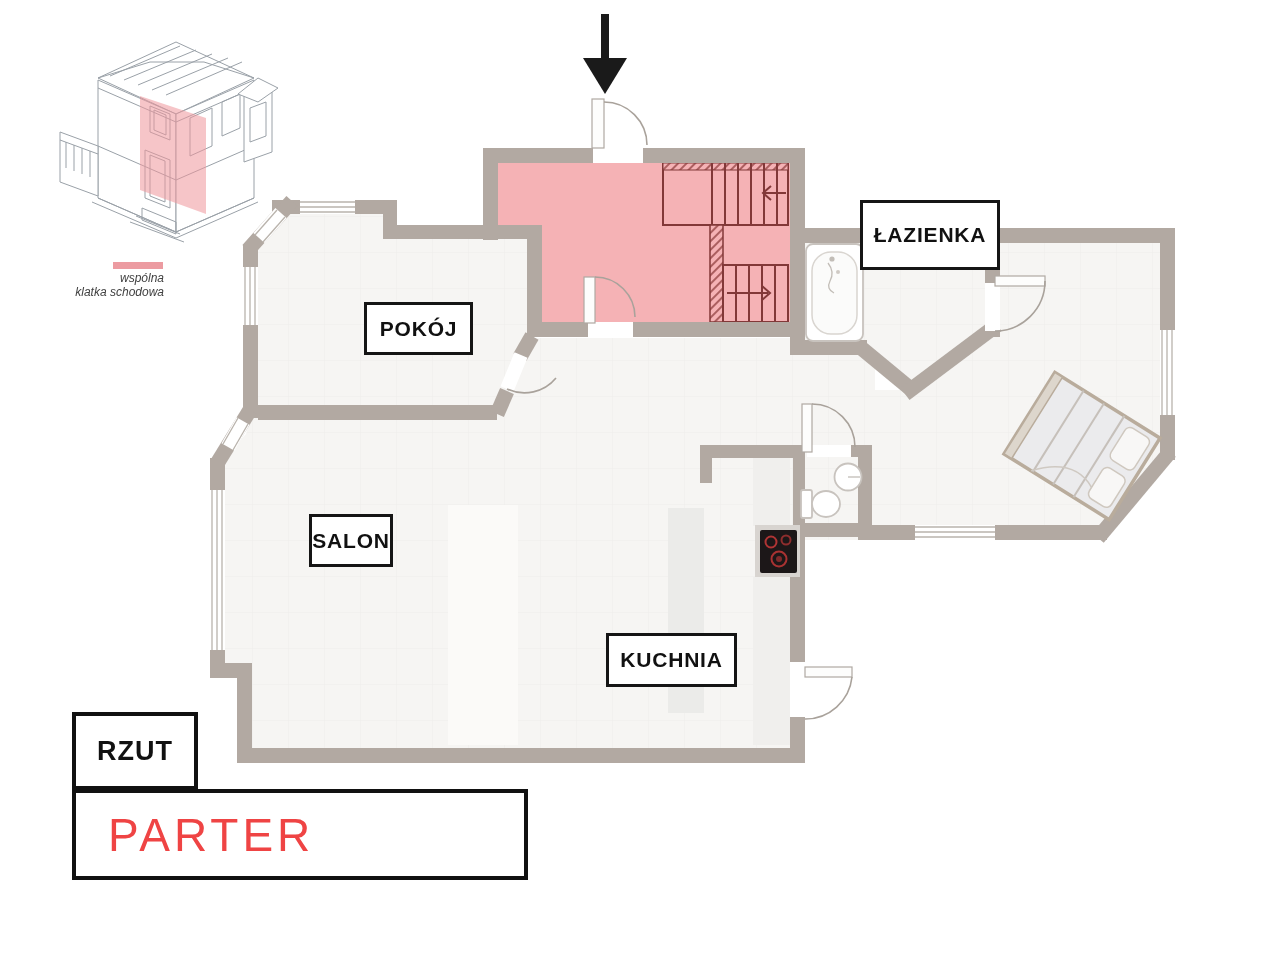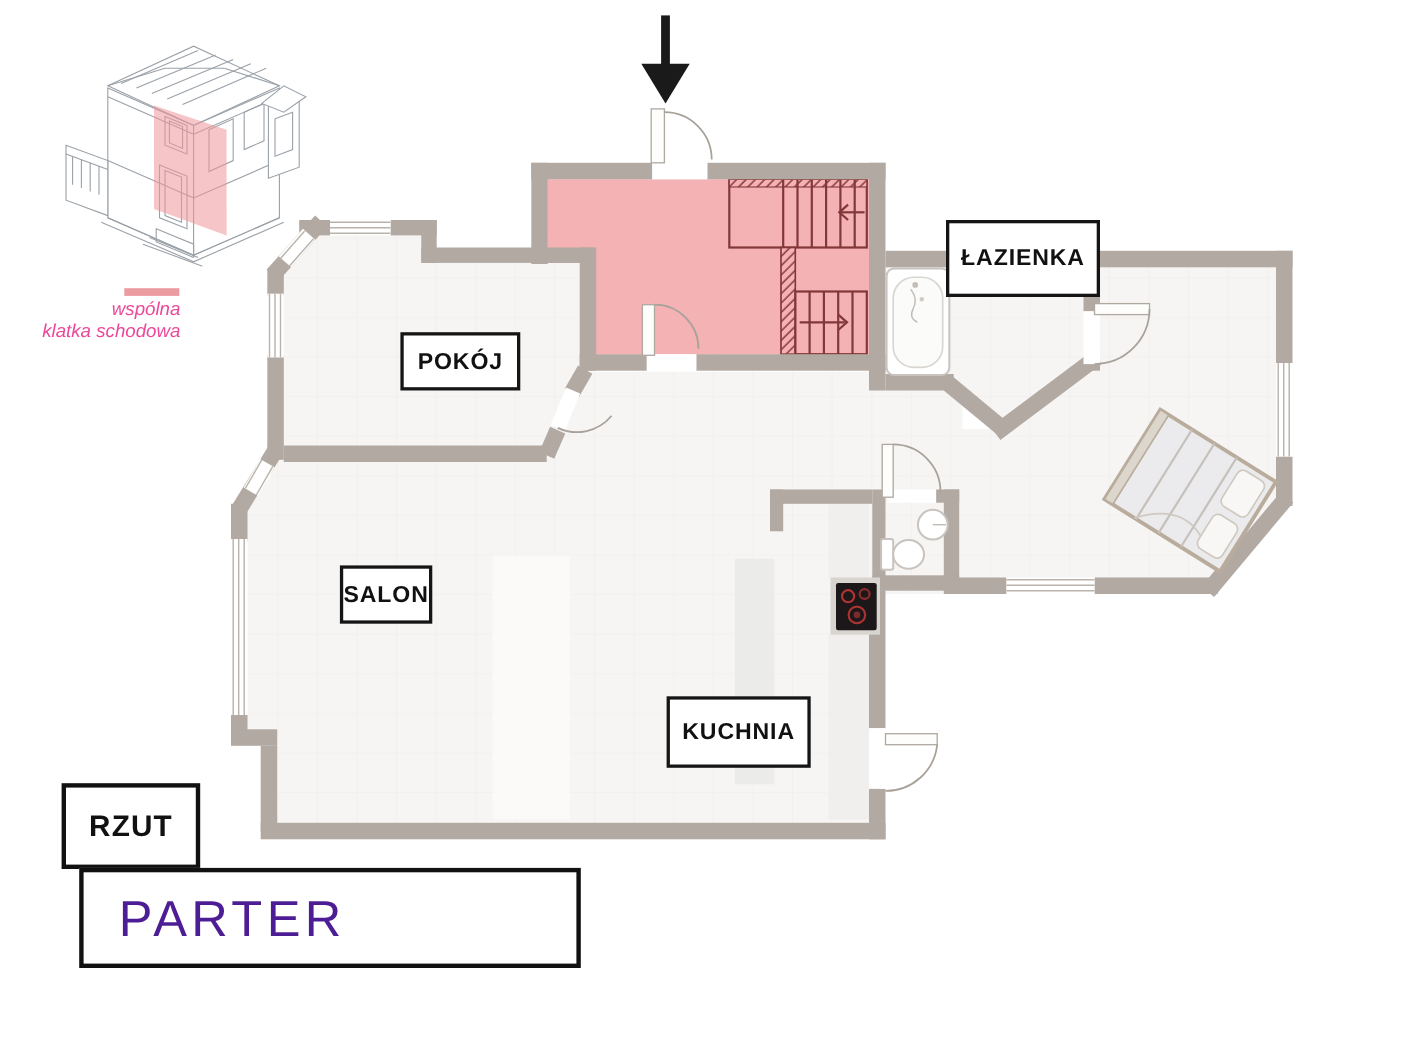--- a/index.html
+++ b/index.html
@@ -25,24 +25,24 @@
   
   .plaque{position:absolute;box-sizing:border-box;background:#ffffff;border:3px solid #151515;
           display:flex;align-items:center;justify-content:center;
           font-weight:700;font-size:21px;letter-spacing:.8px;color:#111;}
 
   .rzut{position:absolute;box-sizing:border-box;background:#ffffff;border:4px solid #111;
         display:flex;align-items:center;justify-content:center;
         font-weight:700;font-size:27px;letter-spacing:1px;color:#111;}
   .parter{position:absolute;box-sizing:border-box;background:#ffffff;border:4px solid #111;
         display:flex;align-items:center;justify-content:flex-start;padding-left:32px;
-        font-weight:300;font-size:46px;letter-spacing:4px;color:#4c1d95;}
+        font-weight:300;font-size:46px;letter-spacing:4px;color:#ef4444;}
 
   .legend-text{position:absolute;left:14px;top:271px;width:150px;text-align:right;
-        font-style:italic;font-size:17px;line-height:1.2;color:#ec4899;}
+        font-style:italic;font-size:12px;line-height:1.2;color:#404040;}
   .legend-swatch{position:absolute;left:113px;top:262px;width:50px;height:7px;background:#ec9ba1;}
 </style>
 </head>
 <body>
 
 <div class="stage">
 
 <svg width="1280" height="960" viewBox="0 0 1280 960">
   <defs>
     <pattern id="grid" width="36" height="36" patternUnits="userSpaceOnUse">
@@ -310,24 +310,24 @@
     <polygon points="140,96 206,118 206,214 140,190" fill="#ef959b" opacity="0.55"></polygon>
   </g>
 </svg>
 
   <div class="plaque" style="left:343px;top:302px;width:109px;height:53px;margin-left:21px;">POKÓJ</div>
 
   <div class="plaque" style="left:860px;top:200px;width:140px;height:70px;">ŁAZIENKA</div>
 
   <div class="plaque" style="left:309px;top:514px;width:84px;height:53px;">SALON</div>
 
-  <div class="plaque" style="left:606px;top:633px;width:131px;height:65px;">KUCHNIA</div>
-
-
-  <div class="rzut" style="left:56px;top:712px;width:126px;height:78px;">RZUT</div>
+  <div class="plaque" style="left:606px;top:633px;width:131px;height:54px;">KUCHNIA</div>
+
+
+  <div class="rzut" style="left:72px;top:712px;width:126px;height:78px;">RZUT</div>
 
   <div class="parter" style="left:72px;top:789px;width:456px;height:91px;">PARTER</div>
 
   <div class="legend-swatch"></div>
   <div class="legend-text">
     <div>wspólna</div>
     <div>klatka schodowa</div>
   </div>
 
 </div>

